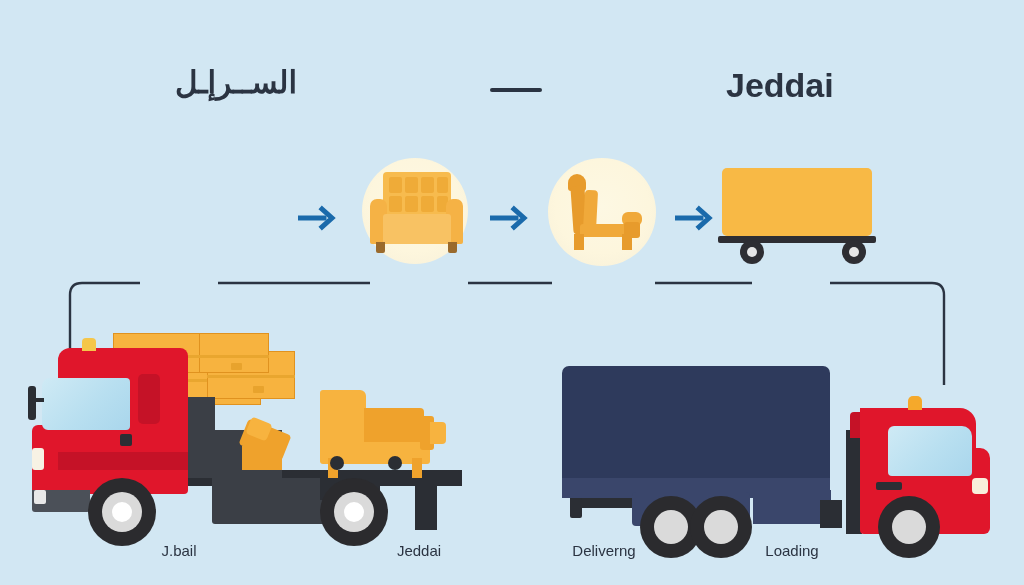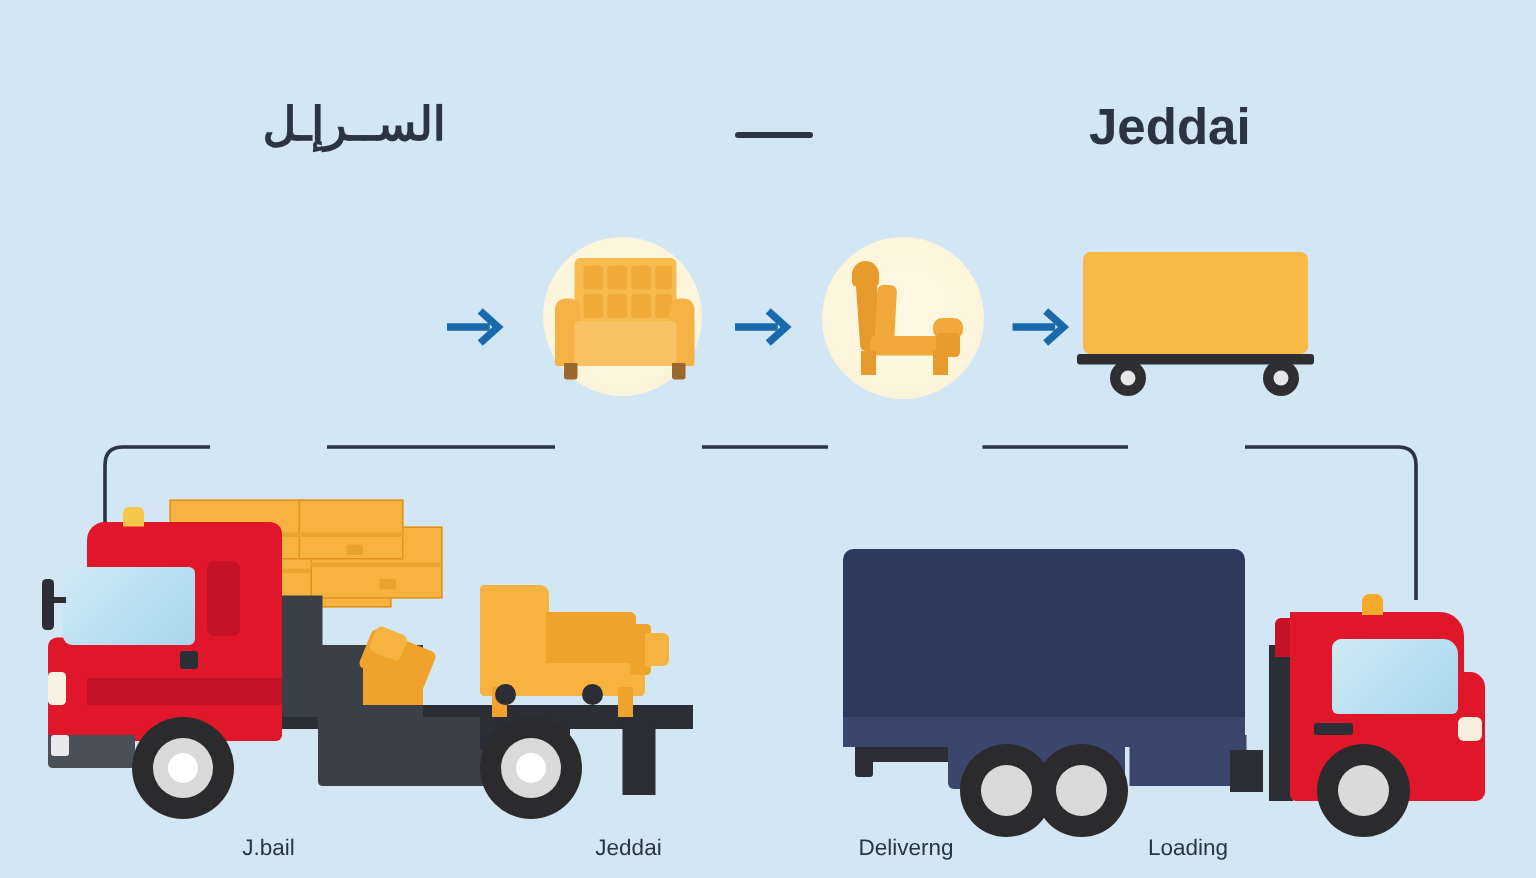--- a/index.html
+++ b/index.html
@@ -68,21 +68,21 @@
   .sc{position:absolute;background:#f0a93a;}
   .sc-l{position:absolute;background:#e79b2c;}
 
   
   .tr-body{position:absolute;background:#f8b945;border-radius:5px;}
   .tr-bar{position:absolute;background:#2e2e33;border-radius:2px;}
   .tr-wheel{position:absolute;background:#2e2e33;border-radius:50%;}
   .tr-hub{position:absolute;background:#e6e6e6;border-radius:50%;}
 
   
-  .connector{position:absolute;left:0;top:280px;width:1024px;height:130px;}
+  .connector{position:absolute;left:0;top:265px;width:1024px;height:130px;}
   .step-label{
     position:absolute;top:277px;
     font-size:15px;color:#2b3442;white-space:nowrap;
     text-align:center;
   }
 
   
   .scene{position:absolute;left:0;top:330px;width:1024px;height:255px;}
 
   .p{position:absolute;}

